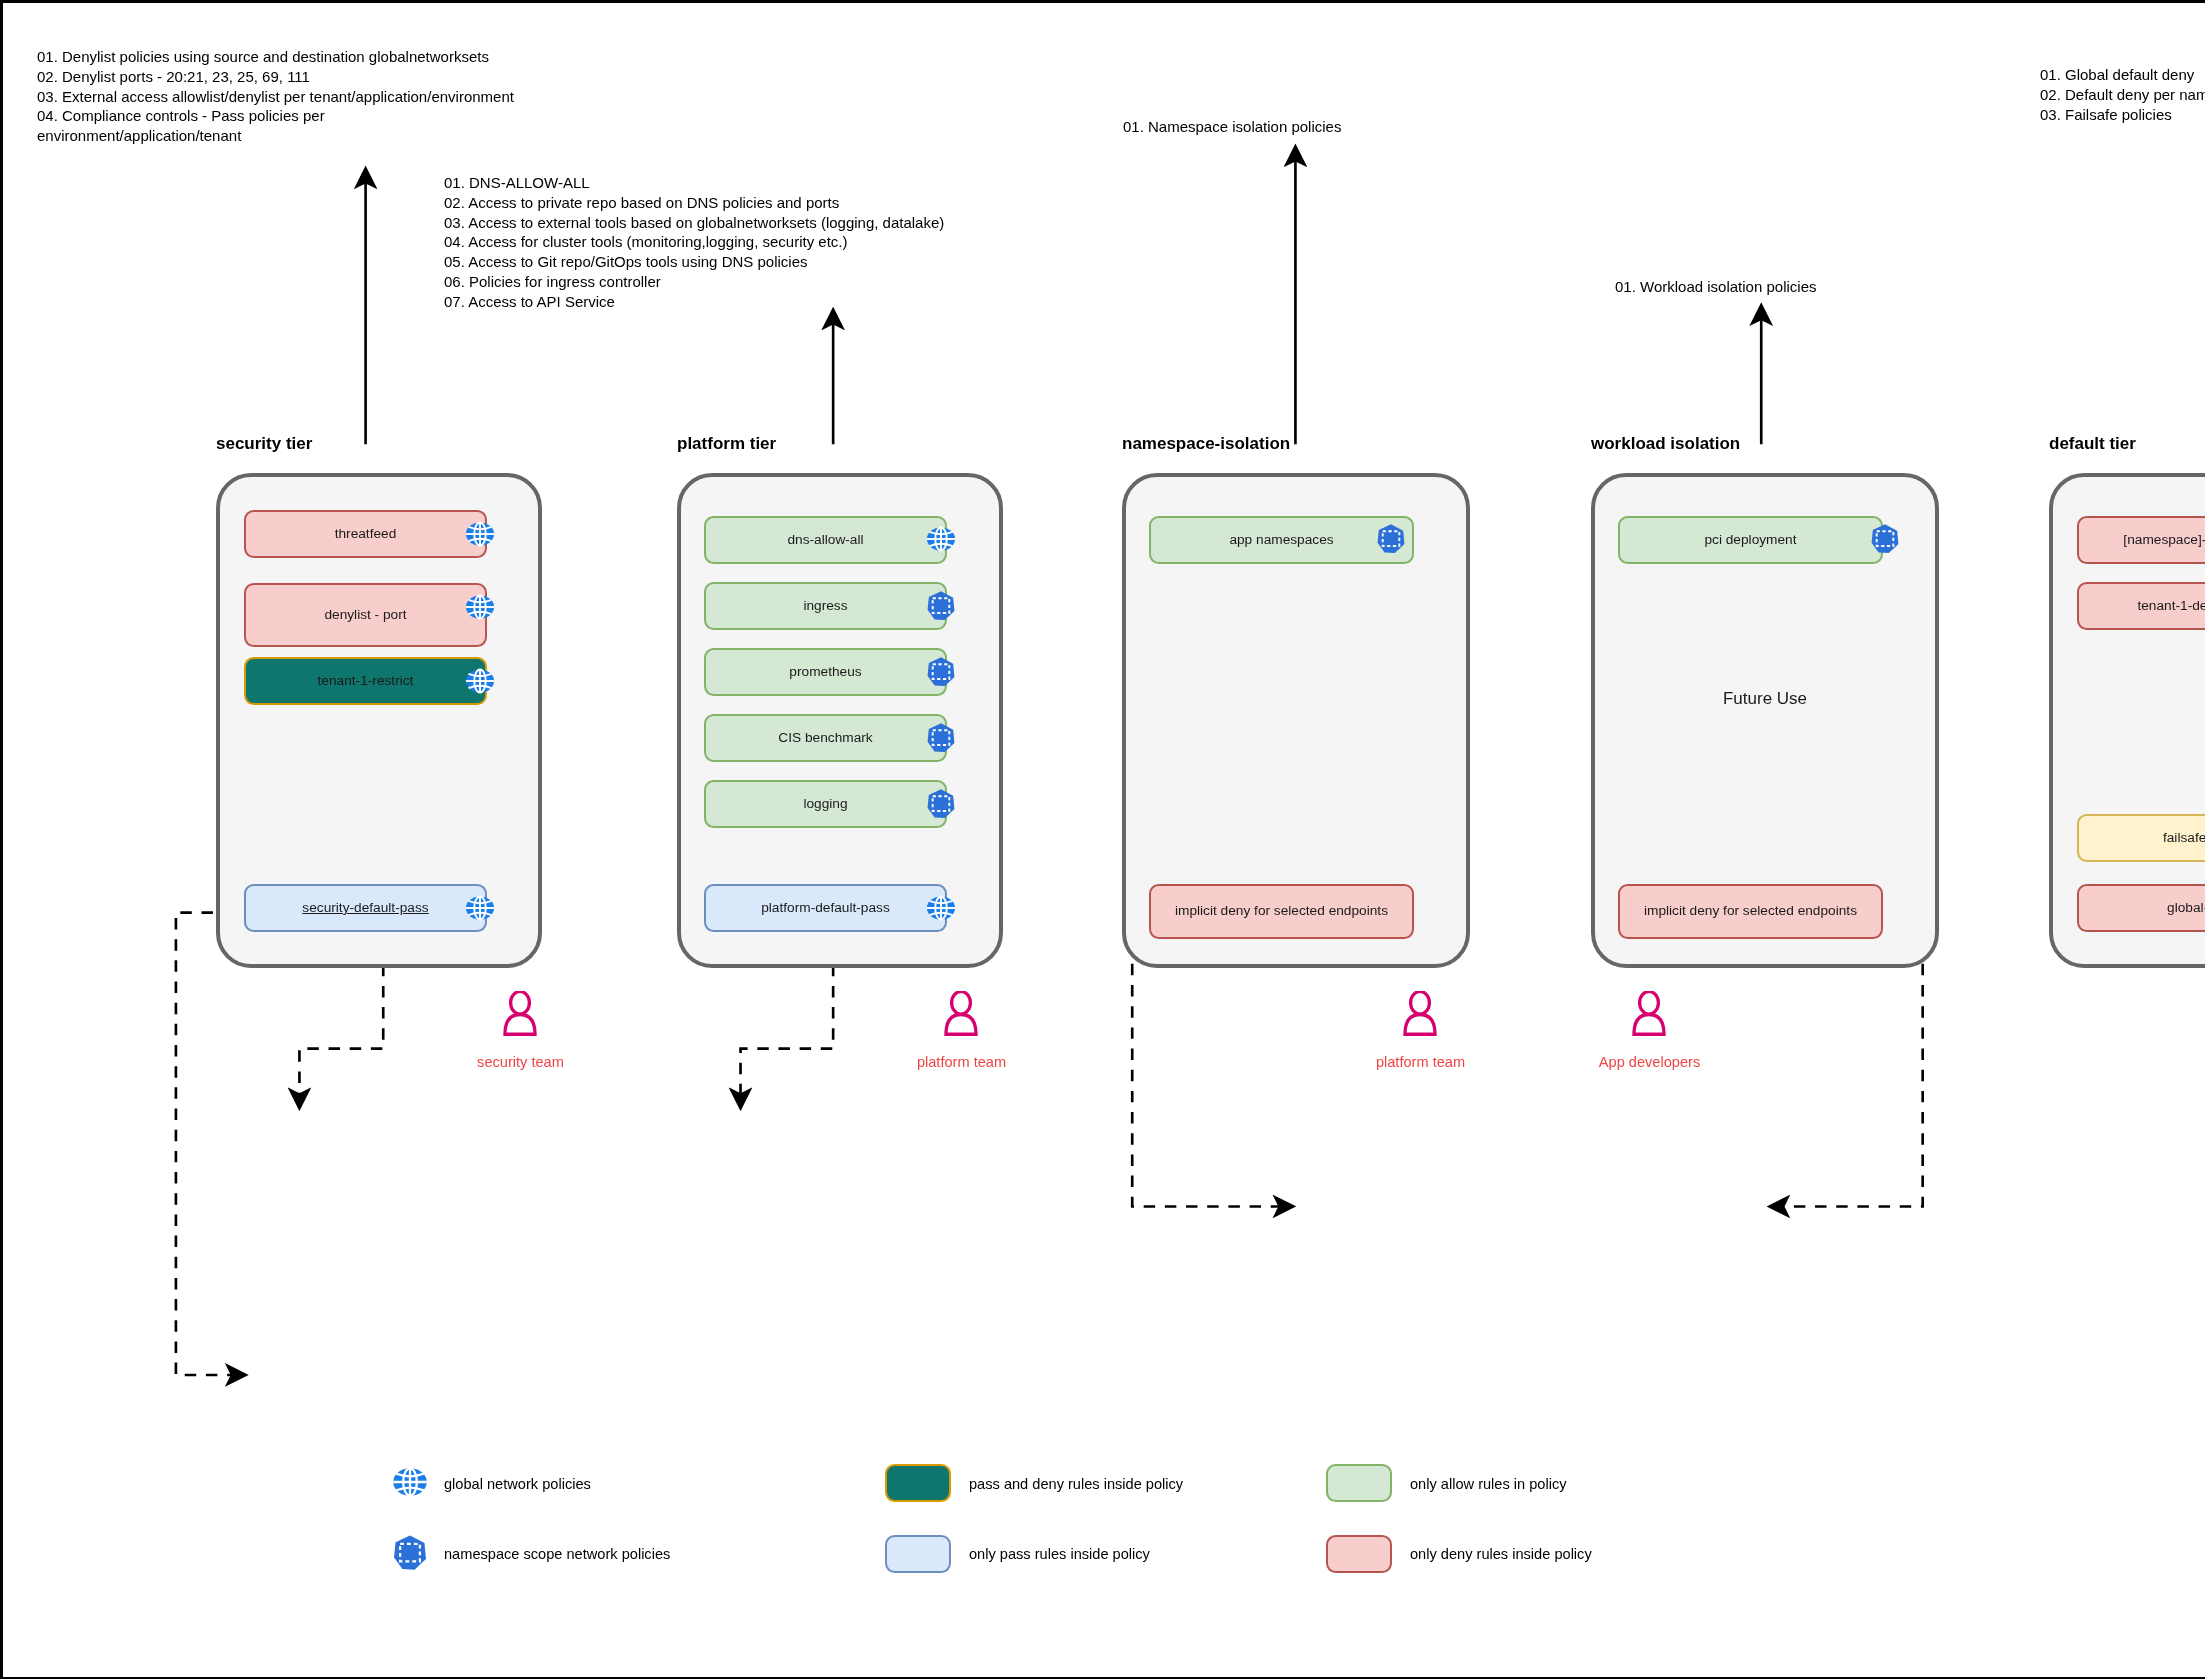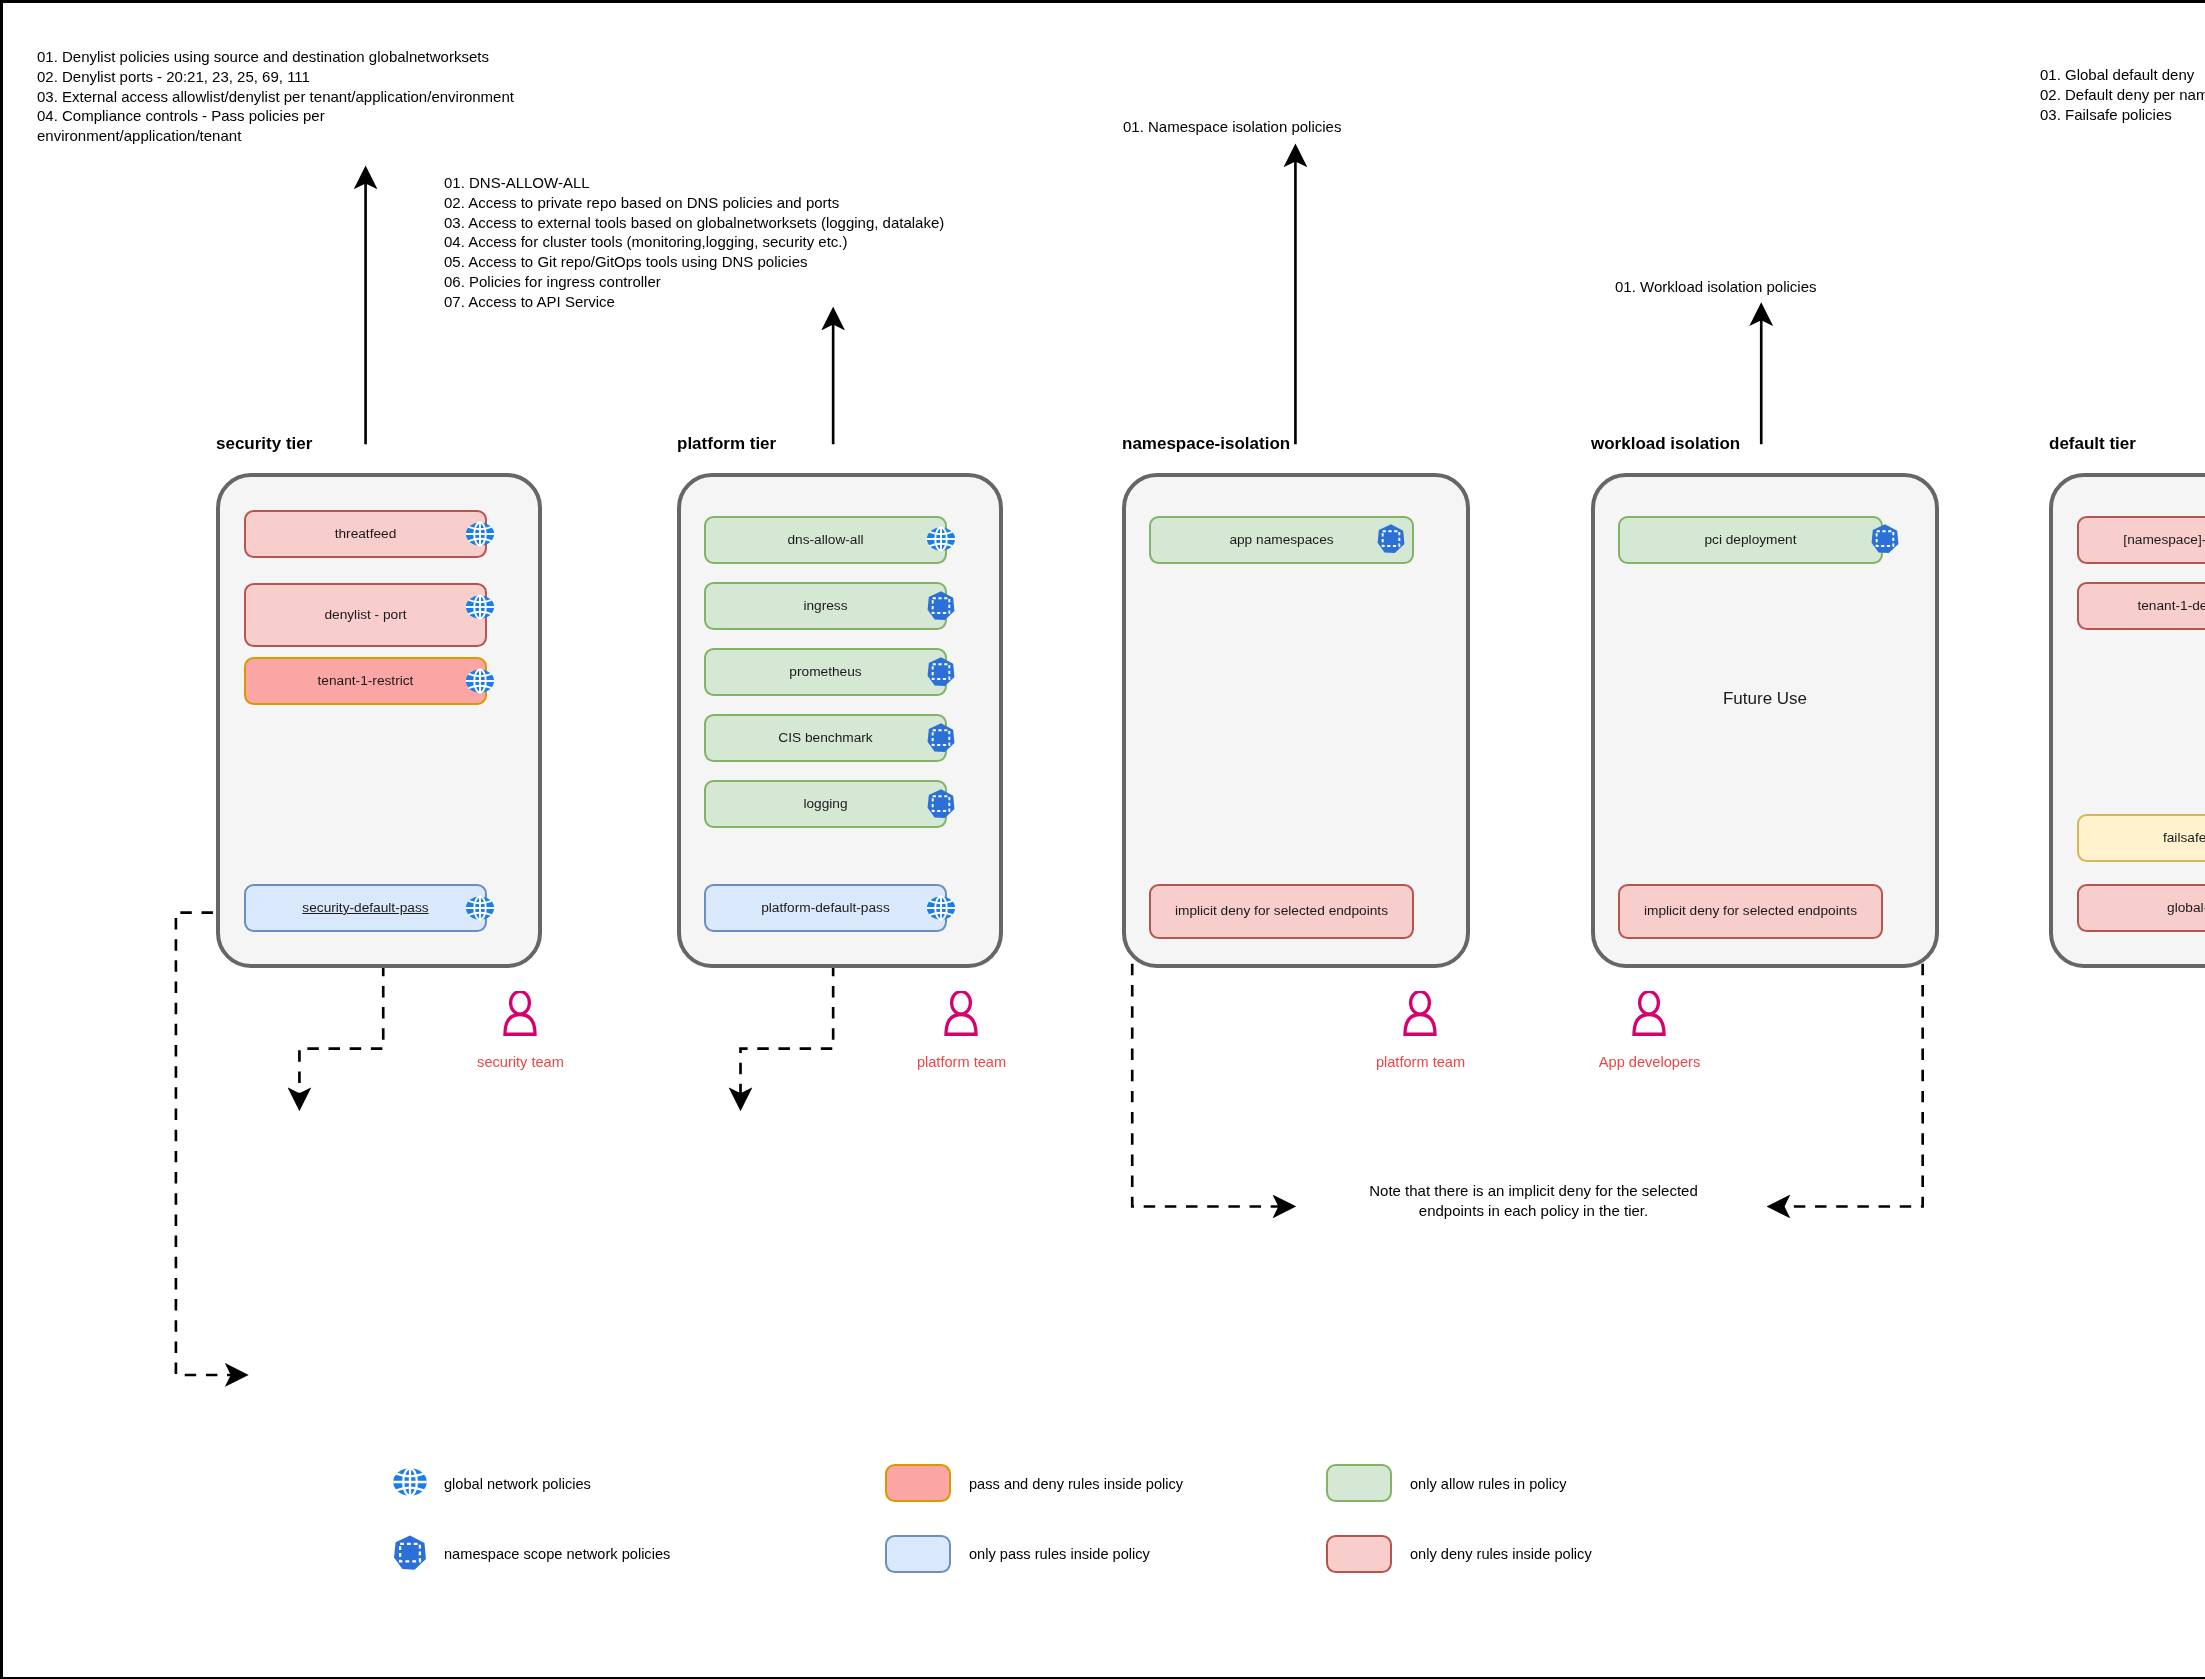--- a/index.html
+++ b/index.html
@@ -8,21 +8,21 @@
         border:3.1px solid #000;box-sizing:border-box;overflow:hidden;}
   .abs{position:absolute;}
   .note{font-size:15px;line-height:1.32;color:#000;white-space:pre-line;}
   .tier-title{font-size:17px;font-weight:bold;color:#000;text-align:left;width:100%;}
   .tier-box{position:absolute;background:#f5f5f5;border:4px solid #666666;border-radius:35px;box-sizing:border-box;}
   .pol{position:absolute;box-sizing:border-box;border-radius:9.7px;display:flex;
        align-items:center;justify-content:center;text-align:center;
        font-size:13.7px;color:#1a1a1a;line-height:1.2;padding:1.8px 4.4px;}
   .pol.red{background:#f8cecc;border:2.6px solid #b85450;}
   .pol.green{background:#d5e8d4;border:2.6px solid #82b366;}
-  .pol.amber{background:#fca5a5;border:2.6px solid #d79b00;}
+  .pol.amber{background:#0f766e;border:2.6px solid #d79b00;}
   .pol.blue{background:#dae8fc;border:2.6px solid #6c8ebf;}
   .pol.yellow{background:#fff2cc;border:2.6px solid #d6b656;}
   .future{position:absolute;font-size:17px;color:#1a1a1a;text-align:center;}
   .icon{position:absolute;}
   .person-label{position:absolute;font-size:14.6px;color:#ef4444;text-align:center;}
   .legend-label{position:absolute;font-size:14.6px;color:#000;}
   svg.lines{position:absolute;left:0;top:0;width:2756px;height:1680px;pointer-events:none;}
 </style>
 </head>
 <body>
@@ -76,22 +76,20 @@
   <div class="abs note" style="left:1120px;top:114px;width:397px;">01. Namespace isolation policies</div>
 
   <div class="abs note" style="left:1612px;top:274px;width:397px;">01. Workload isolation policies</div>
 
   <div class="abs note" style="left:2037px;top:62px;width:397px;">01. Global default deny
 02. Default deny per namespace
 03. Failsafe policies</div>
 
 
 
-  <div class="abs note" style="left:1301px;top:1178px;width:459px;text-align:center;">Note that there is an implicit deny for the selected
-endpoints in each policy in the tier.</div>
 
   <div id="tiers-root">
       <div class="abs tier-title" style="left: 213px; top: 431px; width: 326px;">security tier</div>
       <div class="tier-box" style="left: 213px; top: 470px; width: 326px; height: 495px;"></div>
       <div class="pol red" style="left: 241px; top: 507px; width: 243px; height: 48px;">threatfeed</div>
       <div class="icon" style="left: 461px; top: 515px;"><svg width="32" height="32" viewBox="0 0 100 100">
     <ellipse cx="50" cy="50" rx="44" ry="36" fill="#1a7ee8"></ellipse>
     <g stroke="#fff" stroke-width="6" fill="none">
       <line x1="6" y1="50" x2="94" y2="50"></line>
       <ellipse cx="50" cy="50" rx="18" ry="36"></ellipse>

